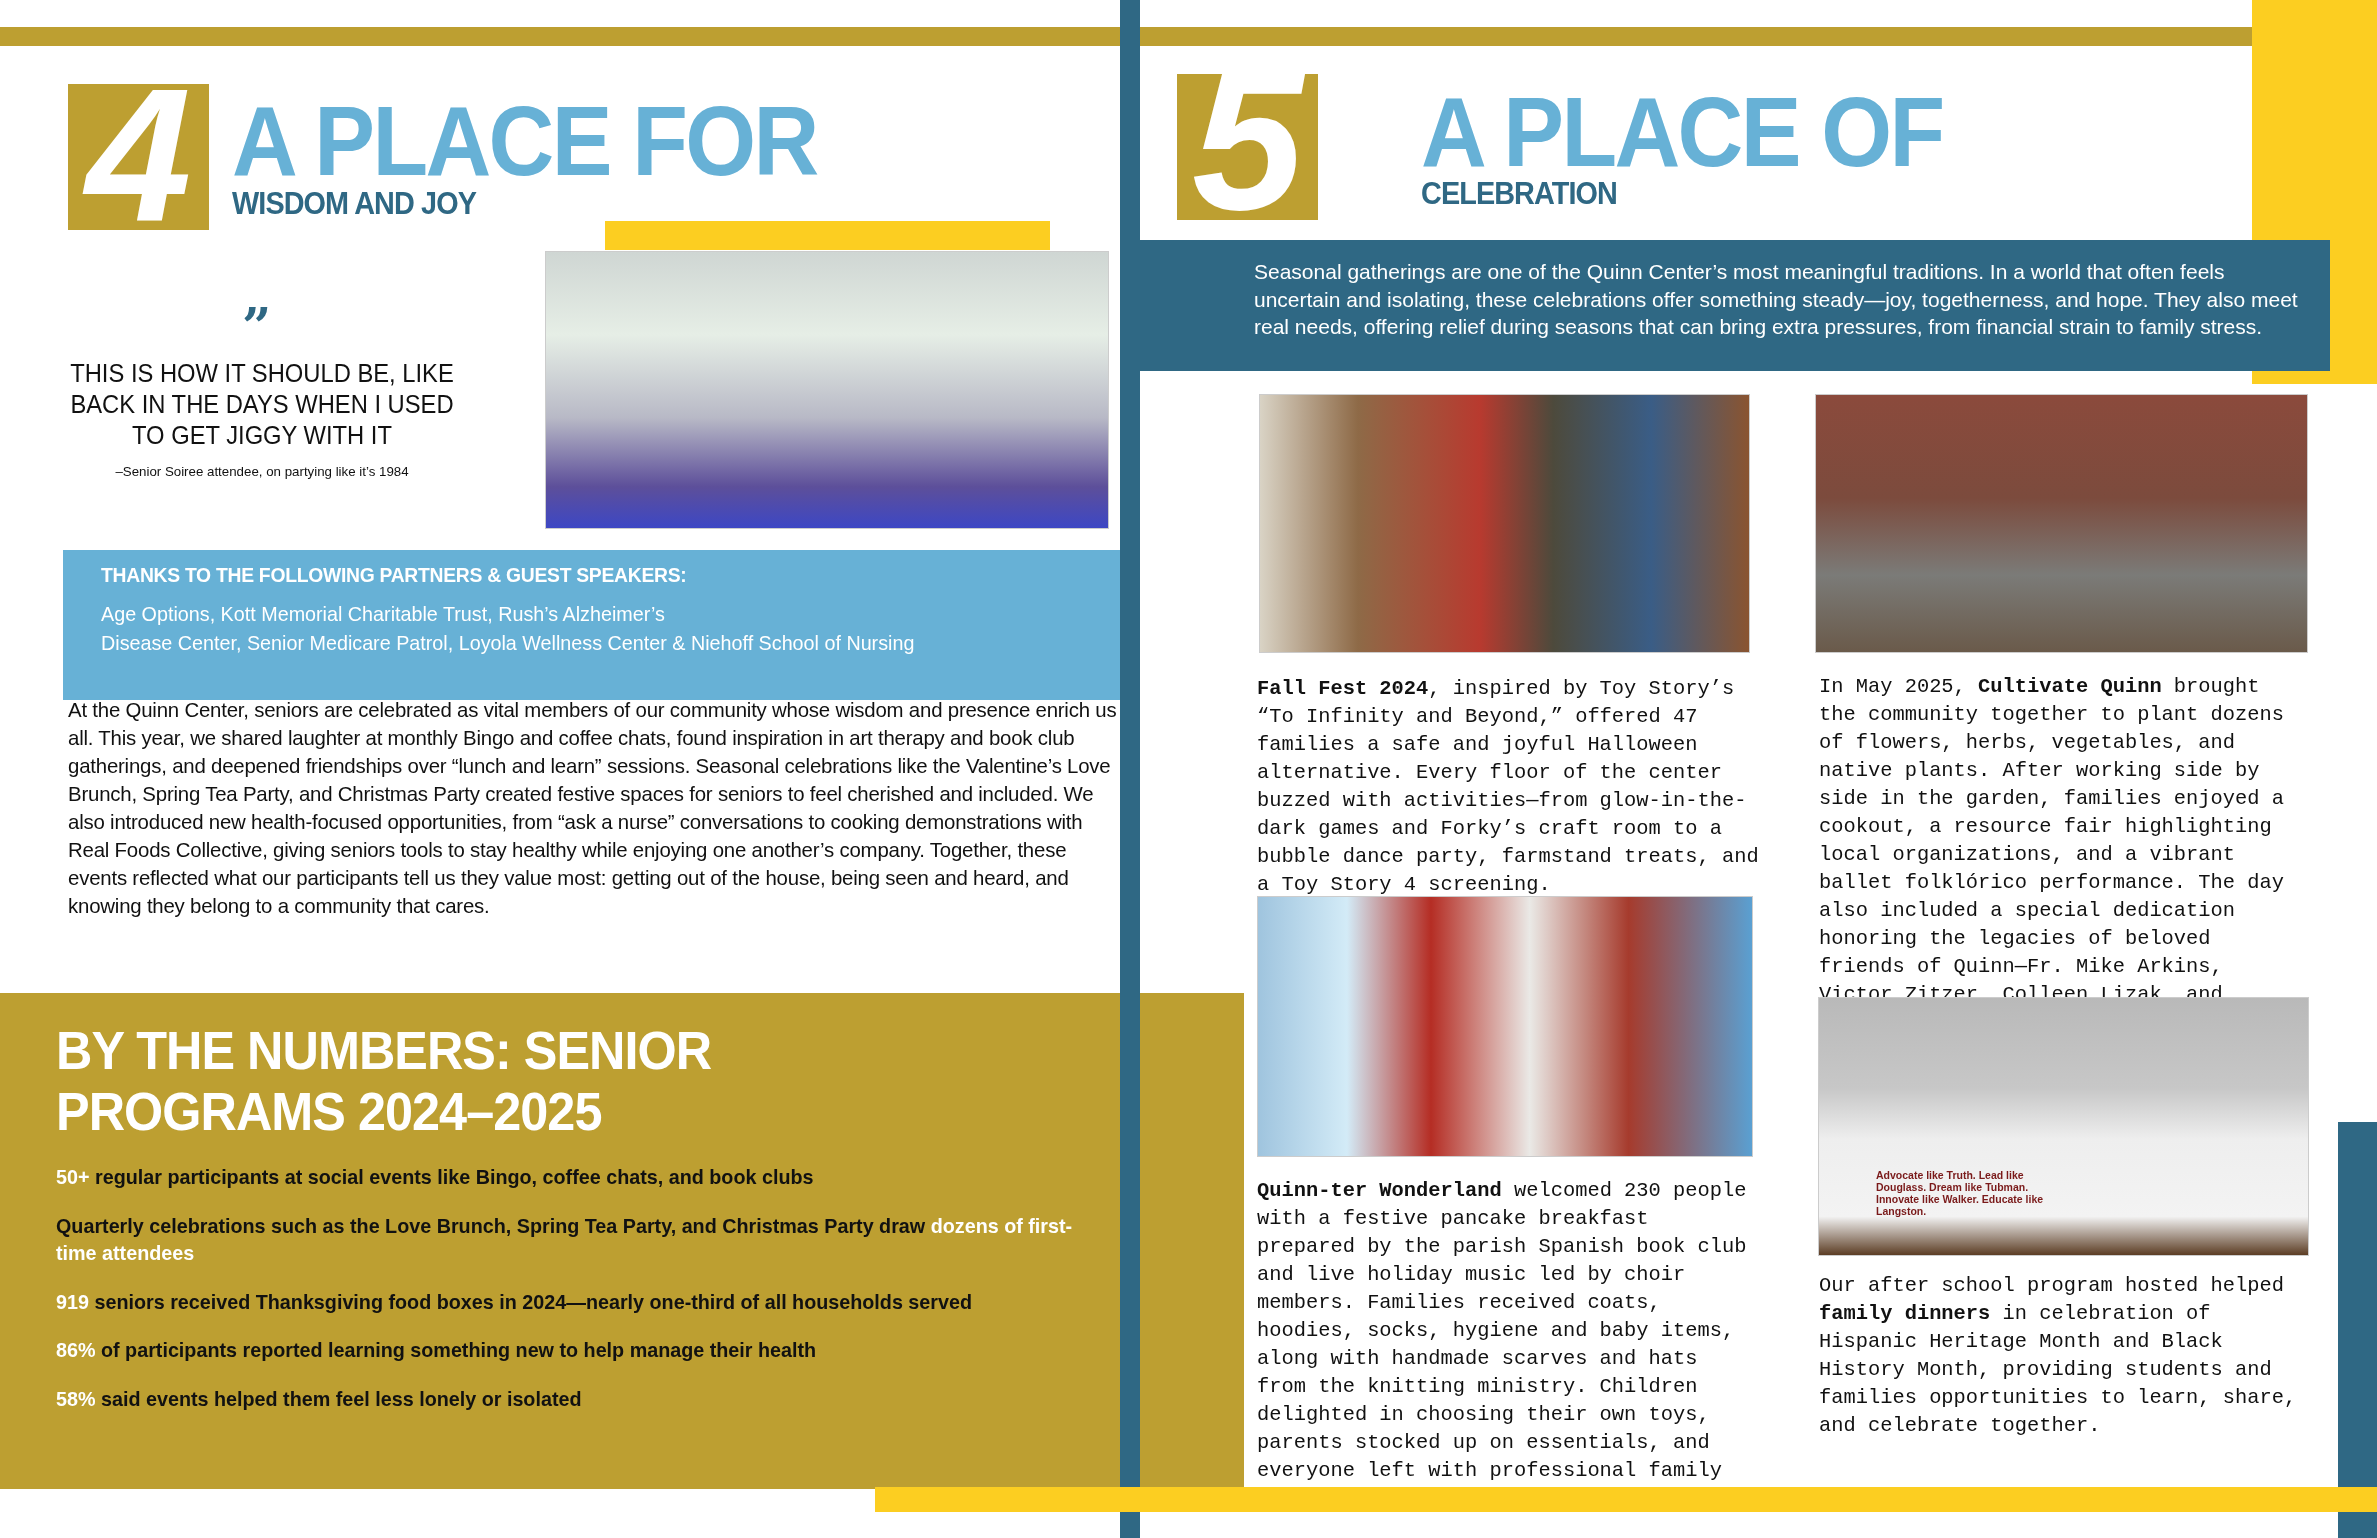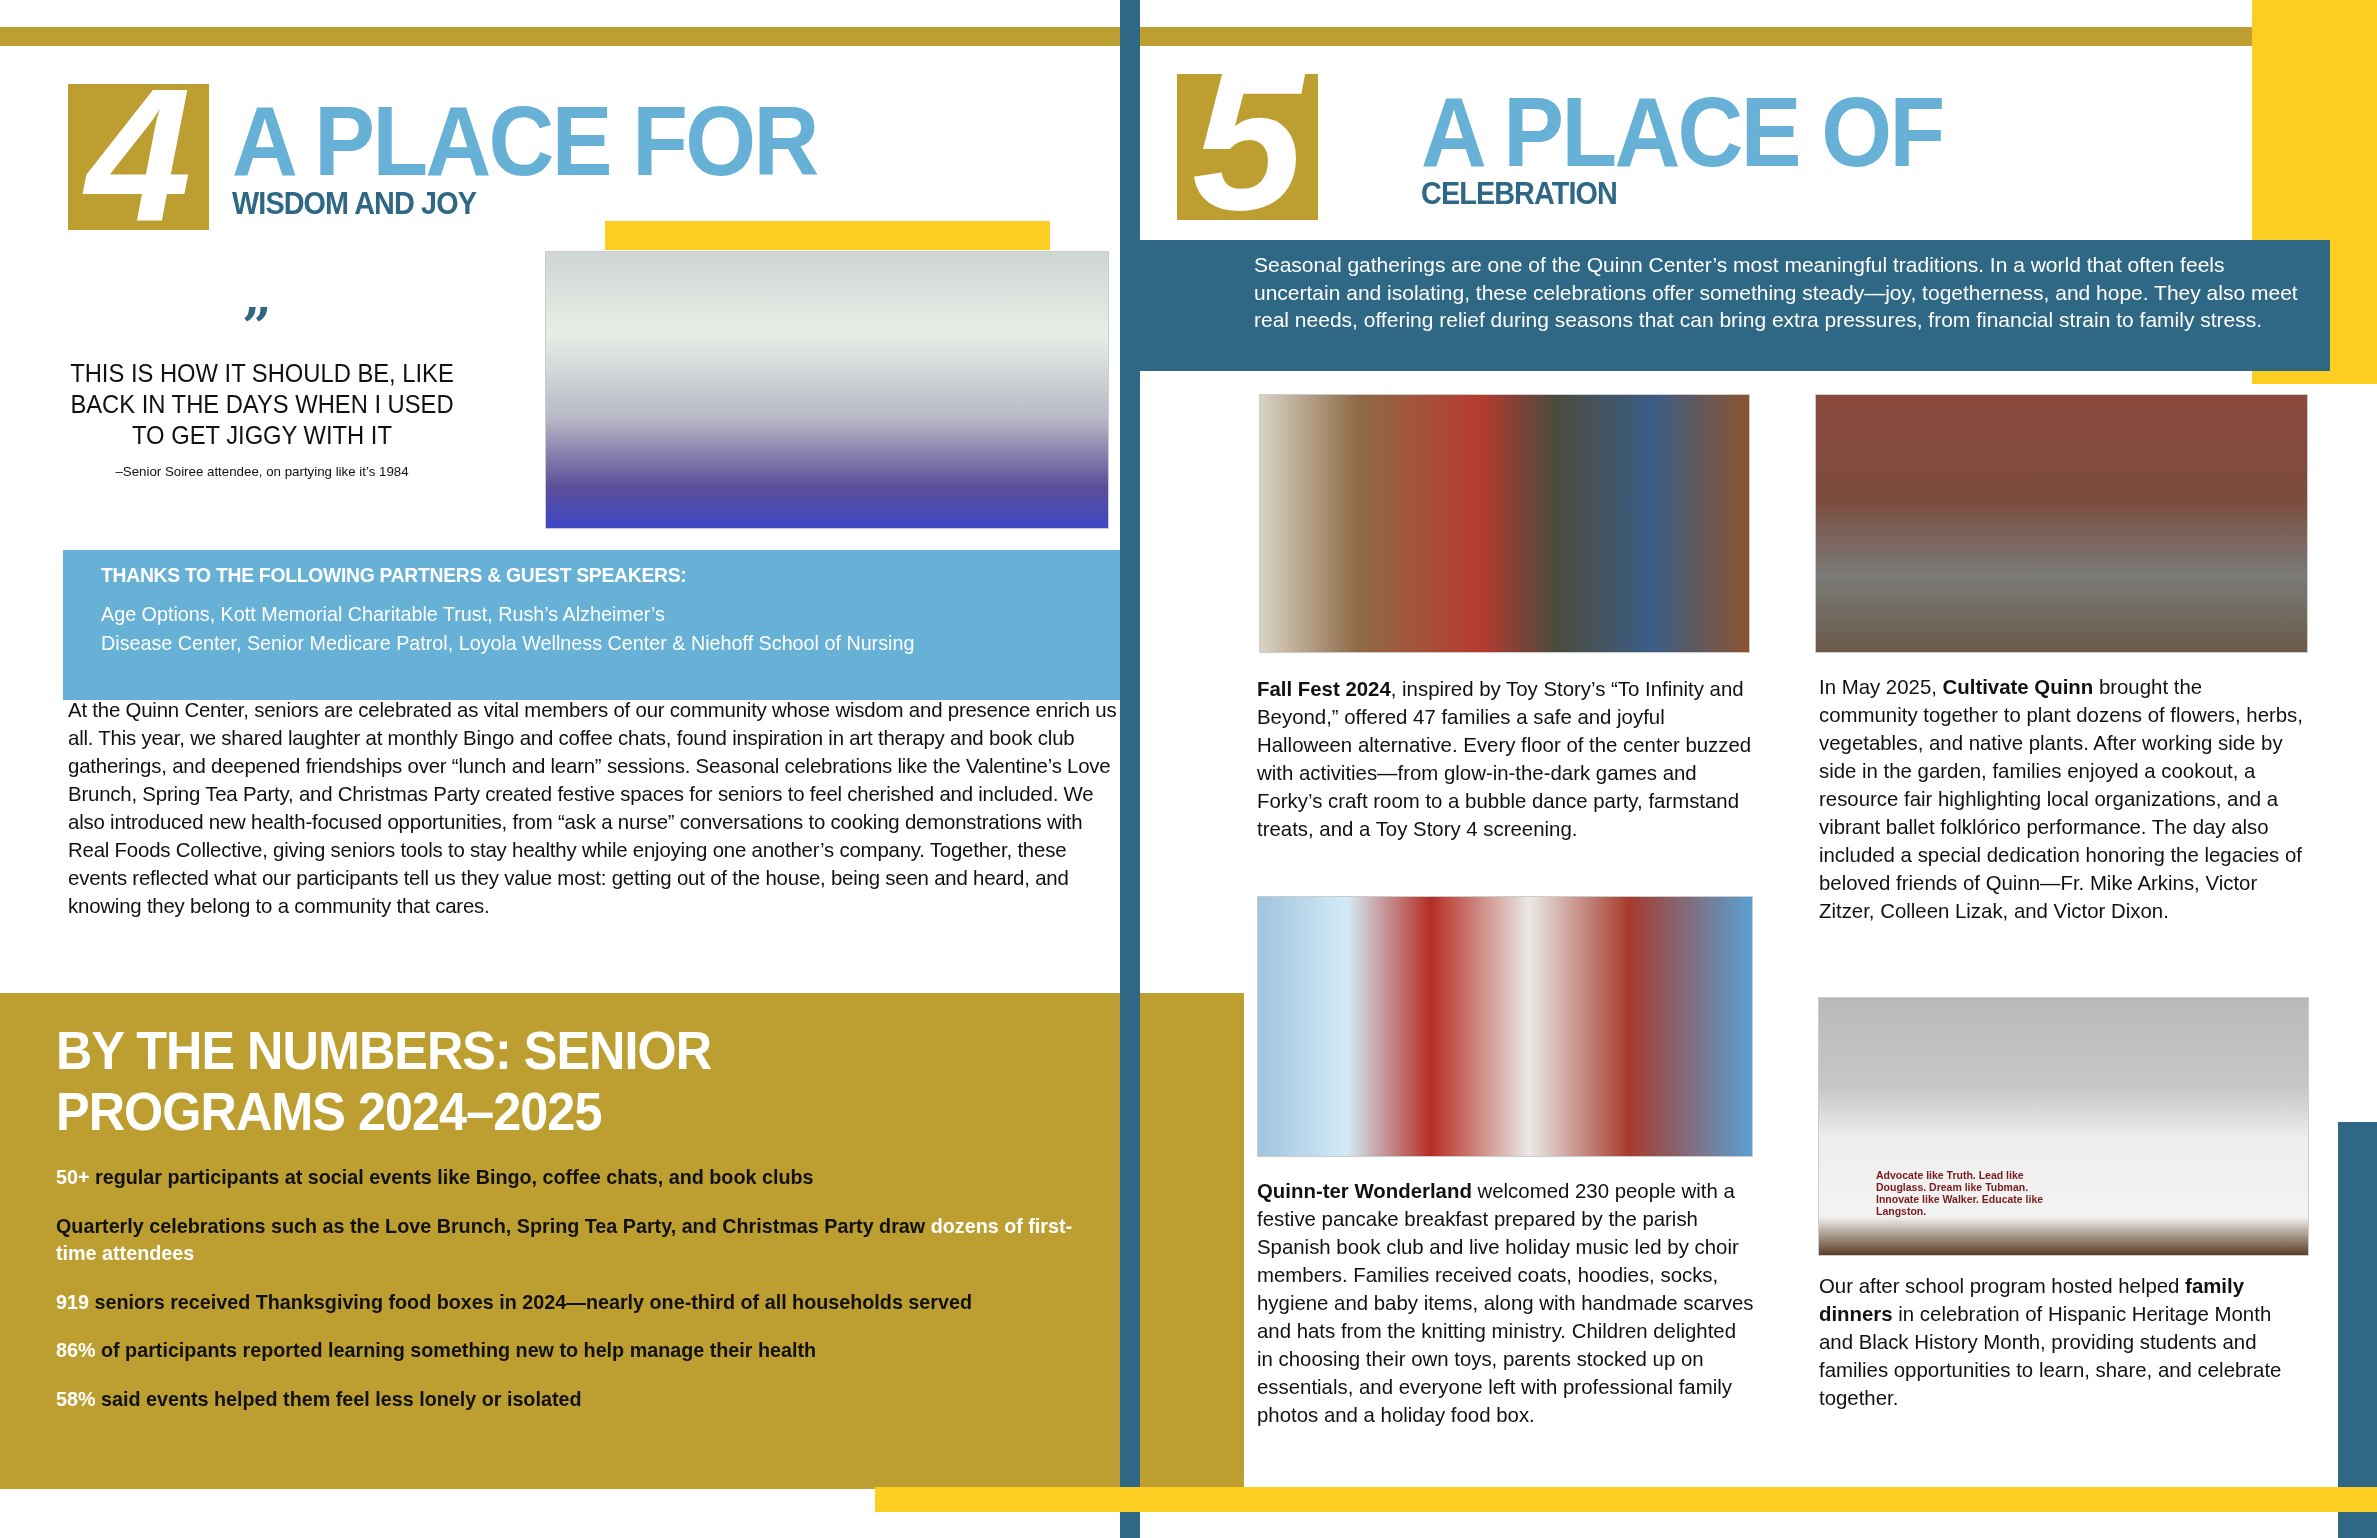--- a/index.html
+++ b/index.html
@@ -39,33 +39,33 @@
 
   .body-left { left: 68px; top: 696px; width: 1056px; font-size: 20.4px; line-height: 28px; color: #111; letter-spacing: -0.2px; }
 
   .numbers-box { left: 0; top: 993px; width: 1244px; height: 496px; background: #bd9f31; padding: 27px 56px; }
   .numbers-title { color: #fff; font-weight: 800; font-size: 53px; line-height: 61px; letter-spacing: -1px; width: 951px; transform: scaleX(0.95); transform-origin: left top; }
   .stat { font-size: 21px; font-weight: 700; color: #111; line-height: 27.6px; margin-top: 21px; transform: scaleX(0.94); transform-origin: left; width: 1094px; }
   .stat .hl { color: #fff; }
   .stat:first-of-type { margin-top: 27px; }
 
   
-  .intro-box { left: 1130px; top: 240px; width: 1200px; height: 131px; background: #2f6884; padding: 11px 0 0 124px; color: #fff; font-size: 21px; line-height: 27.6px; }
+  .intro-box { left: 1130px; top: 240px; width: 1200px; height: 131px; background: #2f6884; padding: 18px 0 0 124px; color: #fff; font-size: 21px; line-height: 27.6px; }
   .intro-text { width: 1056px; }
 
   .photo-2 { left: 1259px; top: 394px; width: 491px; height: 259px;
     background: linear-gradient(90deg,#d9d3c5 0%, #8e6a47 20%, #b83a2f 45%, #4d4a3c 60%, #3a5d86 80%, #8a5430 100%); }
   .photo-3 { left: 1815px; top: 394px; width: 493px; height: 259px;
     background: linear-gradient(180deg,#8b4a3c 0%, #7c4b3d 40%, #7b7b78 70%, #6a5a4a 100%); }
   .photo-4 { left: 1257px; top: 896px; width: 496px; height: 261px;
     background: linear-gradient(90deg,#9fc4de 0%, #d3ebf7 18%, #b52d24 35%, #eae9e6 55%, #a63b2d 75%, #5aa0d2 100%); }
   .photo-5 { left: 1818px; top: 997px; width: 491px; height: 259px;
     background: linear-gradient(180deg,#b9b9b9 0%, #c7c7c7 35%, #eeeeee 55%, #f3f3f3 85%, #5c3d24 100%); }
 
-  .body-r { font-size: 20.4px; line-height: 28px; color: #111; }
+  .body-r { font-size: 20.4px; line-height: 28px; color: #111; font-family: Liberation Mono, monospace; }
   .body-r b { font-weight: 700; }
   .txt-fall { left: 1257px; top: 675px; width: 504px; }
   .txt-cult { left: 1819px; top: 673px; width: 485px; }
   .txt-quinn { left: 1257px; top: 1177px; width: 499px; }
   .txt-family { left: 1819px; top: 1272px; width: 485px; }
 
   .photo-label { position: absolute; left: 7.6px; bottom: 5.7px; font-size: 11.4px; color: rgba(255,255,255,0.85); }
 </style>
 </head>
 <body>

